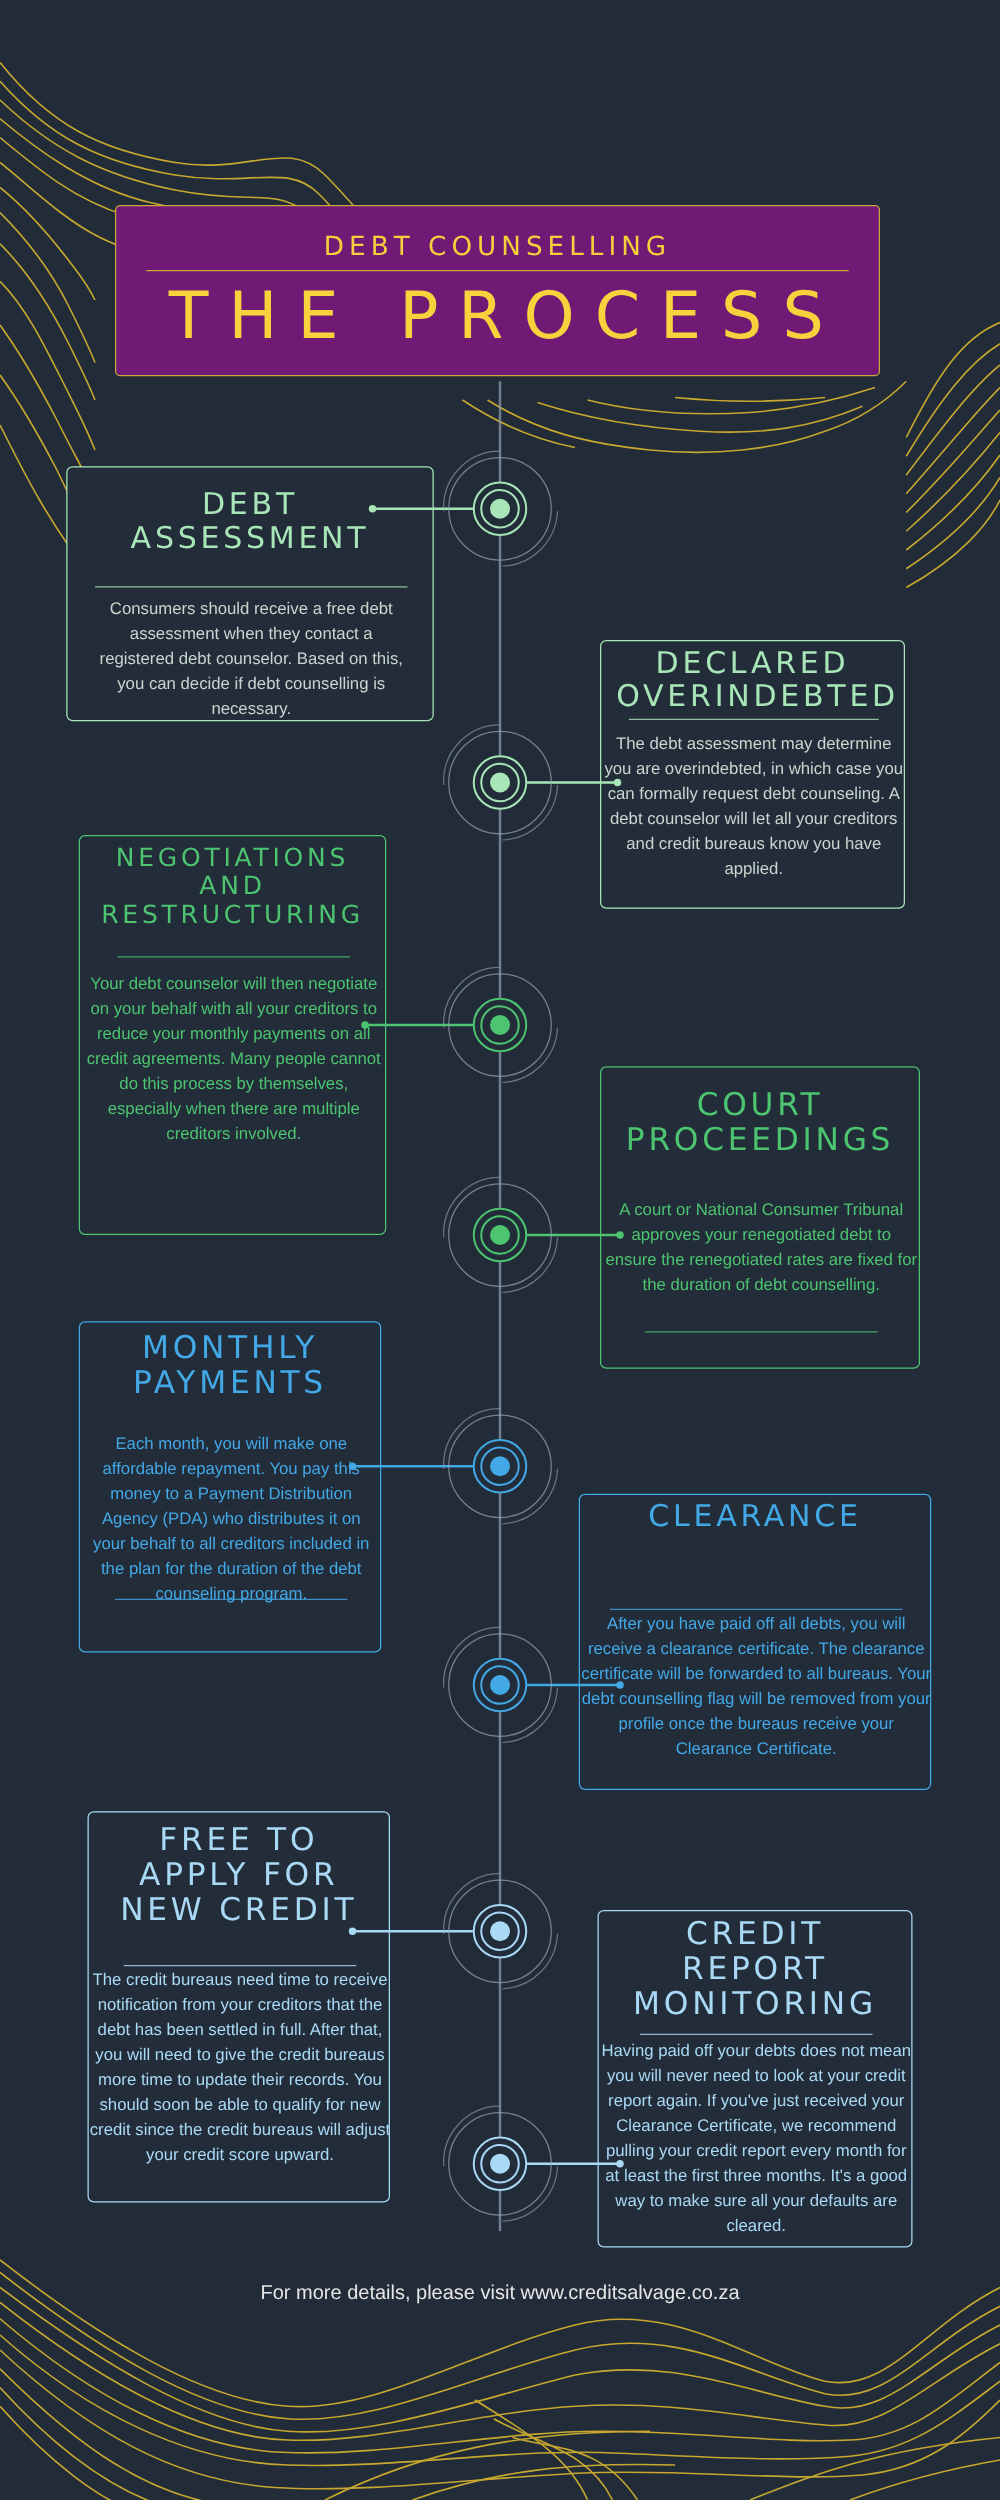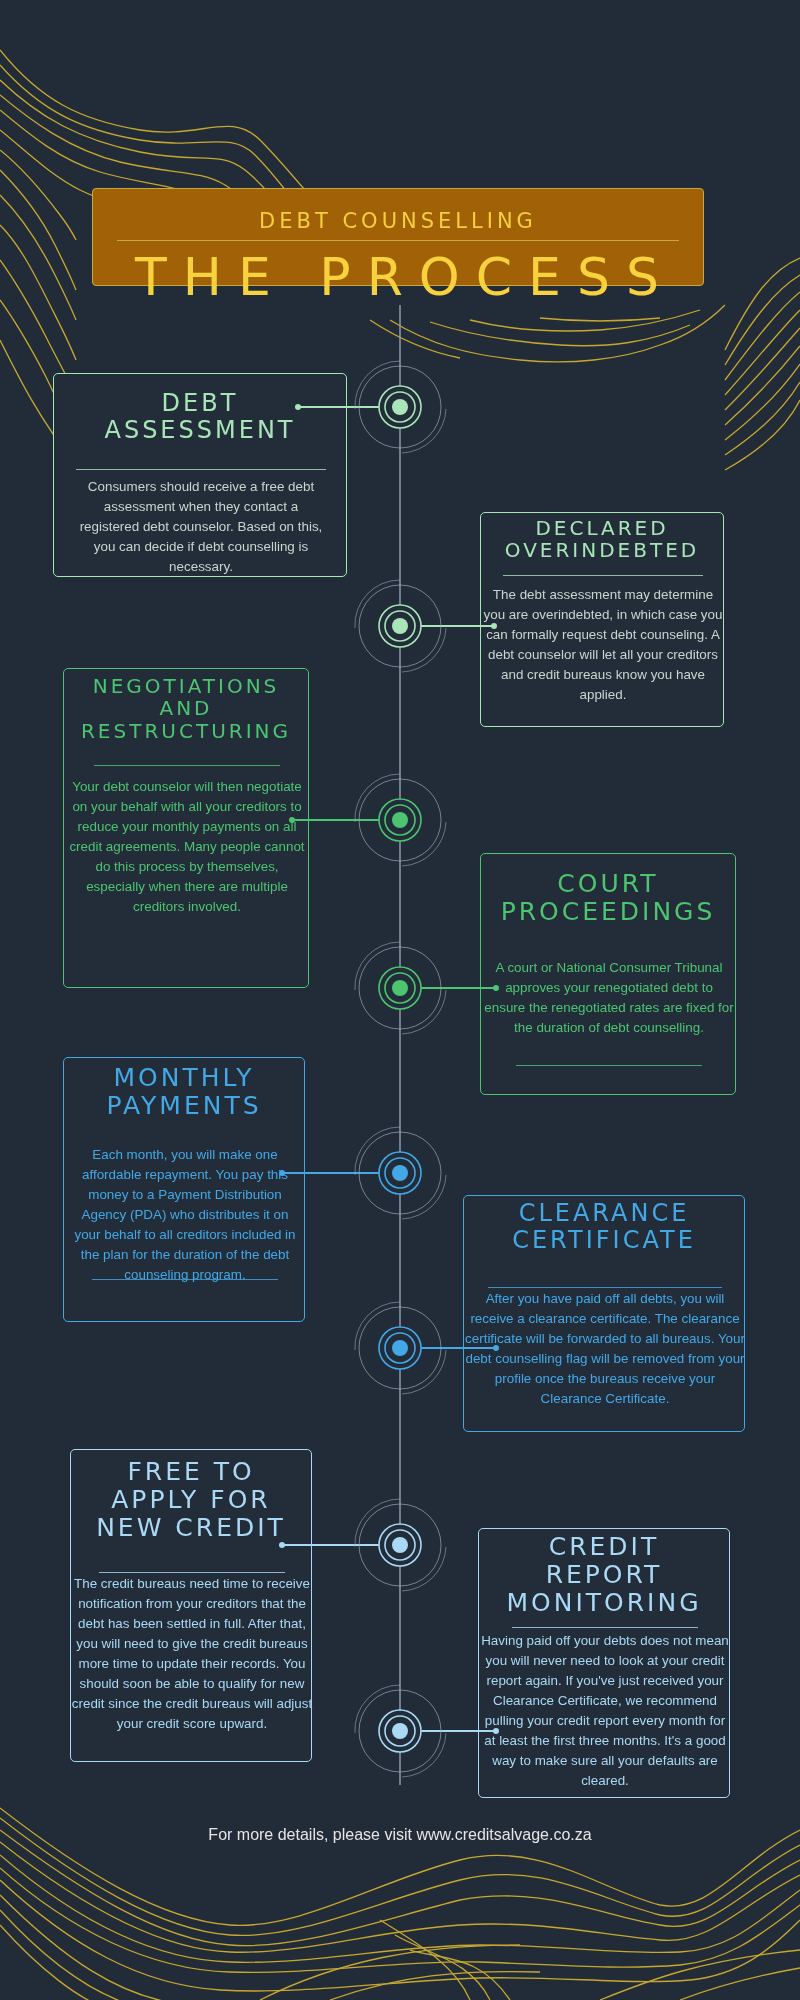--- a/index.html
+++ b/index.html
@@ -3,24 +3,23 @@
 <meta charset="utf-8">
 <style>
   html, body { margin: 0; padding: 0; }
   body {
     width: 800px; height: 2000px; position: relative; overflow: hidden;
     background: #222b38;
     font-family: "Liberation Sans", "DejaVu Sans", sans-serif;
   }
   .waves { position: absolute; left: 0; top: 0; width: 800px; height: 2000px; pointer-events: none; }
   .title-box {
-    position: absolute; left: 92px; top: 164px; width: 612px; height: 98px;
-    border: 1.5px solid #c9a93a; border-radius: 4px; background: #a16207;
+    position: absolute; left: 92px; top: 164px; width: 612px; height: 137px;
+    border: 1.5px solid #c9a93a; border-radius: 4px; background: #701a75;
     box-sizing: border-box;
-    margin-top: 24px;
   }
   .title-sub {
     position: absolute; left: 0; right: 0; top: 20px; text-align: center;
     color: #f5cf3c; font-family: "DejaVu Sans", sans-serif; font-size: 21px;
     letter-spacing: 4px;
   }
   .title-rule { position: absolute; left: 24px; right: 24px; top: 51px; height: 1px; background: #c9a93a; }
   .title-main {
     position: absolute; left: 0; right: 0; top: 58px; text-align: center;
     color: #f8d23d; font-family: "DejaVu Sans", sans-serif; font-size: 52px;
@@ -125,21 +124,21 @@
     </div>
     <div class="node" style="left: 400px; top: 407px;"><svg viewBox="-45 -45 90 90">
         <circle r="41" fill="none" stroke="#9aa6b6" stroke-width="1" opacity=".7"></circle>
         <path d="M -45 2 A 45 45 0 0 1 0 -46" fill="none" stroke="#9aa6b6" stroke-width="1" opacity=".6"></path>
         <path d="M 2 46 A 46 46 0 0 0 46 2" fill="none" stroke="#9aa6b6" stroke-width="1" opacity=".6"></path>
         <circle r="21" fill="#232c39" stroke="#a8e6b8" stroke-width="1.6"></circle>
         <circle r="15" fill="none" stroke="#a8e6b8" stroke-width="1.6"></circle>
         <circle r="8" fill="#a8e6b8"></circle>
       </svg></div>
     <div class="card" style="left: 480px; top: 512px; width: 244px; height: 215px; border-color: rgb(168, 230, 184);">
-      <h2 style="color: rgb(168, 230, 184); font-size: 20px; margin-top: 4px;">
+      <h2 style="color: rgb(168, 230, 184); font-size: 24px; margin-top: 4px;">
         <div>DECLARED</div>
         <div>OVERINDEBTED</div>
       </h2>
       <div class="rule" style="position: absolute; left: 22px; top: 62px; width: 200px; background: rgb(168, 230, 184); opacity: 0.8;"></div>
       <p style="position: absolute; left: 2px; top: 72px; width: 240px; color: rgb(200, 214, 207);">The debt assessment may determine you are overindebted, in which case you can formally request debt counseling. A debt counselor will let all your creditors and credit bureaus know you have applied.</p>
     </div>
     <div class="connector" style="left: 415px; top: 625px; width: 79px; background: rgb(168, 230, 184);">
       <span class="dot" style="background: rgb(168, 230, 184); right: -3px;"></span>
     </div>
     <div class="node" style="left: 400px; top: 626px;"><svg viewBox="-45 -45 90 90">
@@ -204,21 +203,20 @@
         <circle r="41" fill="none" stroke="#9aa6b6" stroke-width="1" opacity=".7"></circle>
         <path d="M -45 2 A 45 45 0 0 1 0 -46" fill="none" stroke="#9aa6b6" stroke-width="1" opacity=".6"></path>
         <path d="M 2 46 A 46 46 0 0 0 46 2" fill="none" stroke="#9aa6b6" stroke-width="1" opacity=".6"></path>
         <circle r="21" fill="#232c39" stroke="#42a8e6" stroke-width="1.6"></circle>
         <circle r="15" fill="none" stroke="#42a8e6" stroke-width="1.6"></circle>
         <circle r="8" fill="#42a8e6"></circle>
       </svg></div>
     <div class="card" style="left: 463px; top: 1195px; width: 282px; height: 237px; border-color: rgb(66, 168, 230);">
       <h2 style="color: rgb(66, 168, 230); font-size: 24px; margin-top: 4px;">
         <div>CLEARANCE</div>
-        <div>CERTIFICATE</div>
       </h2>
       <div class="rule" style="position: absolute; left: 24px; top: 91px; width: 234px; background: rgb(66, 168, 230); opacity: 0.8;"></div>
       <p style="position: absolute; left: 1px; top: 93px; width: 280px; color: rgb(66, 168, 230);">After you have paid off all debts, you will receive a clearance certificate. The clearance certificate will be forwarded to all bureaus. Your debt counselling flag will be removed from your profile once the bureaus receive your Clearance Certificate.</p>
     </div>
     <div class="connector" style="left: 415px; top: 1347px; width: 81px; background: rgb(66, 168, 230);">
       <span class="dot" style="background: rgb(66, 168, 230); right: -3px;"></span>
     </div>
     <div class="node" style="left: 400px; top: 1348px;"><svg viewBox="-45 -45 90 90">
         <circle r="41" fill="none" stroke="#9aa6b6" stroke-width="1" opacity=".7"></circle>
         <path d="M -45 2 A 45 45 0 0 1 0 -46" fill="none" stroke="#9aa6b6" stroke-width="1" opacity=".6"></path>

